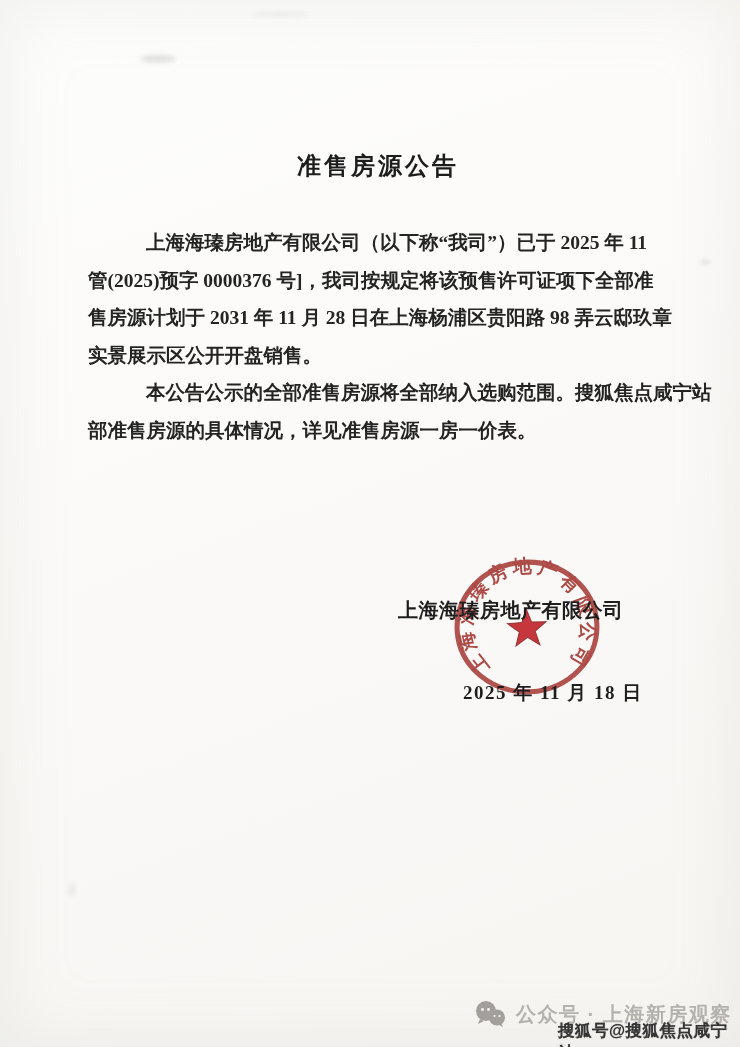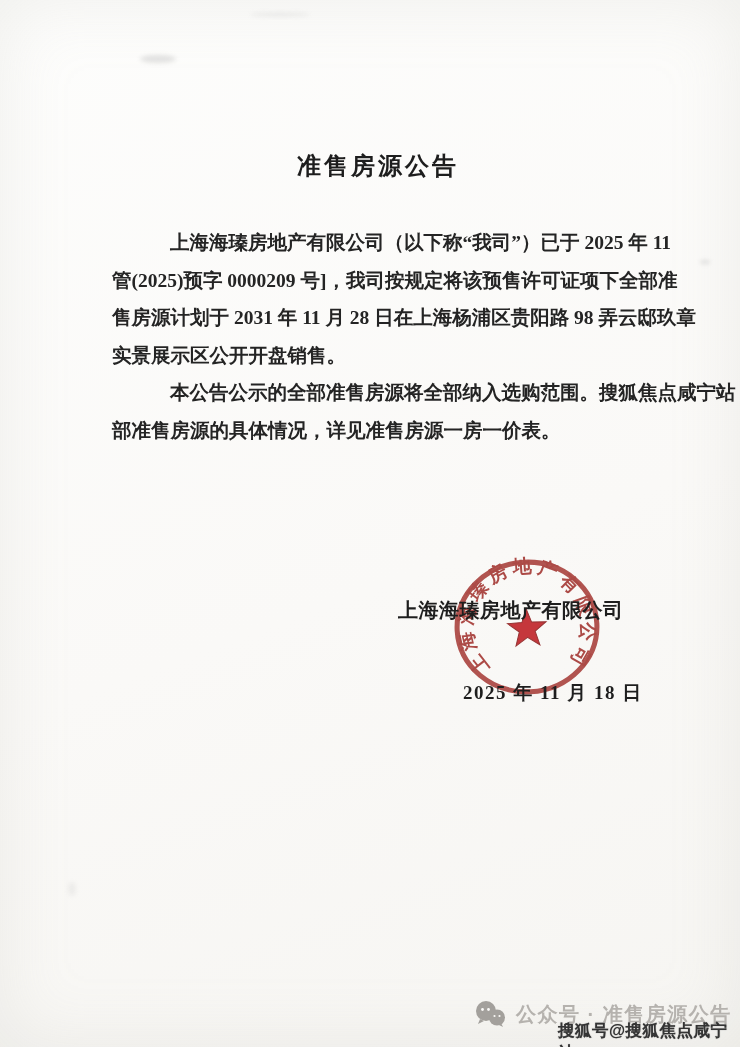--- a/index.html
+++ b/index.html
@@ -31,21 +31,21 @@
     left: 8px;
     width: 100%;
     text-align: center;
     font-size: 24px;
     font-weight: 700;
     letter-spacing: 3px;
     color: #1d1d1d;
   }
   .doc-body {
     position: absolute;
-    left: 112px;
+    left: 88px;
     top: 224px;
     width: 532px;
     font-size: 19.5px;
     line-height: 37.5px;
     font-weight: 600;
     color: #242424;
   }
   .line {
     width: 100%;
     text-align: justify;
@@ -124,21 +124,21 @@
 
   <div class="speck" style="left:140px;top:55px;width:36px;height:8px;"></div>
   <div class="speck" style="left:250px;top:12px;width:60px;height:5px;opacity:.5;"></div>
   <div class="speck" style="left:700px;top:260px;width:10px;height:4px;"></div>
   <div class="speck" style="left:68px;top:882px;width:8px;height:14px;opacity:.5;"></div>
 
   <div class="doc-title">准售房源公告</div>
 
   <div class="doc-body">
     <div class="line indent">上海海瑧房地产有限公司（以下称“我司”）已于 2025 年 11</div>
-    <div class="line">管(2025)预字 0000209 号]，我司按规定将该预售许可证项下全部准</div>
+    <div class="line">管(2025)预字 0000376 号]，我司按规定将该预售许可证项下全部准</div>
     <div class="line">售房源计划于 2031 年 11 月 28 日在上海杨浦区贵阳路 98 弄云邸玖章</div>
     <div class="line para-end">实景展示区公开开盘销售。</div>
     <div class="line indent">本公告公示的全部准售房源将全部纳入选购范围。搜狐焦点咸宁站</div>
     <div class="line para-end">部准售房源的具体情况，详见准售房源一房一价表。</div>
   </div>
 
   <svg class="seal" viewBox="0 0 150 140">
     <ellipse cx="75" cy="70" rx="69" ry="64" fill="none" stroke="#a63c38" stroke-width="5" opacity="0.95"></ellipse>
     <polygon points="75,52 79.8,65.4 94,65.8 82.8,74.5 86.8,88.2 75,80.2 63.2,88.2 67.2,74.5 56,65.8 70.2,65.4" fill="#c1272d" stroke="#8f2424" stroke-width="1"></polygon>
     <path id="sealTextPath" d="M 36.8 108.2 A 54 54 0 1 1 113.2 108.2" fill="none"></path>
@@ -154,16 +154,16 @@
     <svg width="32" height="28" viewBox="0 0 32 28">
       <circle cx="12" cy="11" r="10" fill="#a3a09c"></circle>
       <circle cx="23" cy="17.5" r="8" fill="#a3a09c"></circle>
       <path d="M6 19 L4 24 L10 21 Z" fill="#a3a09c"></path>
       <path d="M27 23 L29 27 L24 24.5 Z" fill="#a3a09c"></path>
       <circle cx="8.5" cy="9.5" r="1.4" fill="#faf9f7"></circle>
       <circle cx="14.5" cy="9.5" r="1.4" fill="#faf9f7"></circle>
       <circle cx="20.5" cy="16" r="1.1" fill="#faf9f7"></circle>
       <circle cx="25.5" cy="16" r="1.1" fill="#faf9f7"></circle>
     </svg>
-    <span>公众号 · 准售房源公告</span>
+    <span>公众号 · 上海新房观察</span>
   </div>
   <div class="watermark-souhu">搜狐号@搜狐焦点咸宁站</div>
 </div>
 
 </body></html>

